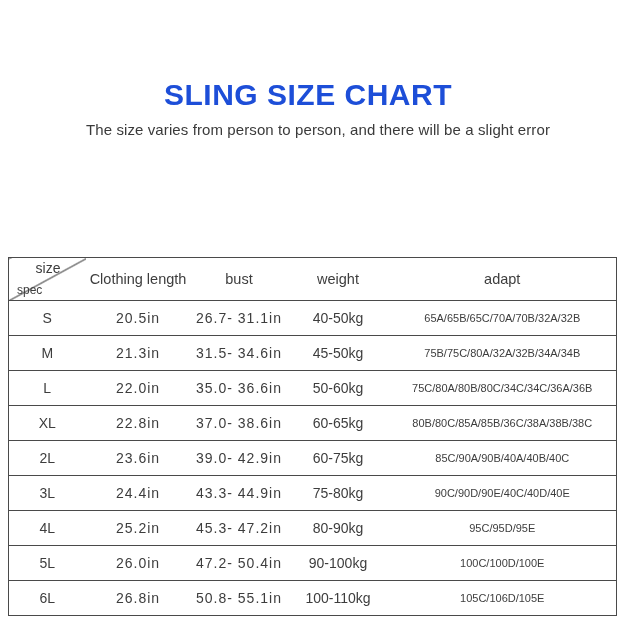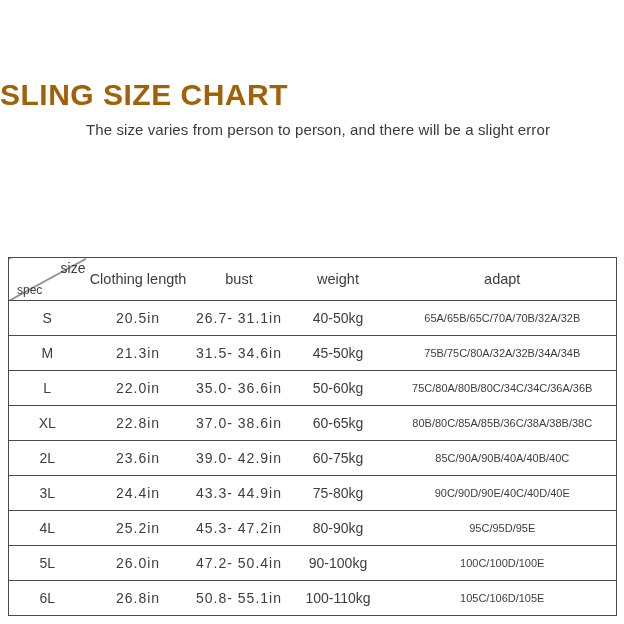--- a/index.html
+++ b/index.html
@@ -8,24 +8,25 @@
     width: 624px; height: 624px;
     background: #ffffff;
     font-family: "Liberation Sans", sans-serif;
     color: #3d3d3d;
     overflow: hidden;
     position: relative;
   }
   .page { position: relative; width: 624px; height: 624px; }
   .title {
     margin: 78px 8px 0 0;
+    text-align: center;
     font-size: 30px;
     font-weight: bold;
     letter-spacing: 0.5px;
-    color: #a16207;
+    color: #1d4ed8;
     line-height: 1.1;
   }
   .subtitle {
     margin: 10px 0 0 12px;
     text-align: center;
     font-size: 15px;
     color: #3a3a3a;
     letter-spacing: 0.1px;
   }
   table.size-table {
@@ -53,21 +54,21 @@
   td.col-adapt { font-size: 11px; letter-spacing: 0; }
   th.corner {
     position: relative;
     padding: 0;
     background: linear-gradient(to bottom right,
       transparent calc(50% - 0.8px),
       #4a4a4a calc(50% - 0.3px),
       #4a4a4a calc(50% + 0.3px),
       transparent calc(50% + 0.8px));
   }
-  .corner-size { position: absolute; top: 2px; right: 0; font-size: 14px; }
+  .corner-size { position: absolute; top: 2px; right: 25px; font-size: 14px; }
   .corner-spec { position: absolute; bottom: 3px; left: 8px; font-size: 12px; }
 </style>
 </head>
 <body>
 
 <div class="page">
 
   <h1 class="title">SLING SIZE CHART</h1>
 
   <p class="subtitle">The size varies from person to person, and there will be a slight error</p>

